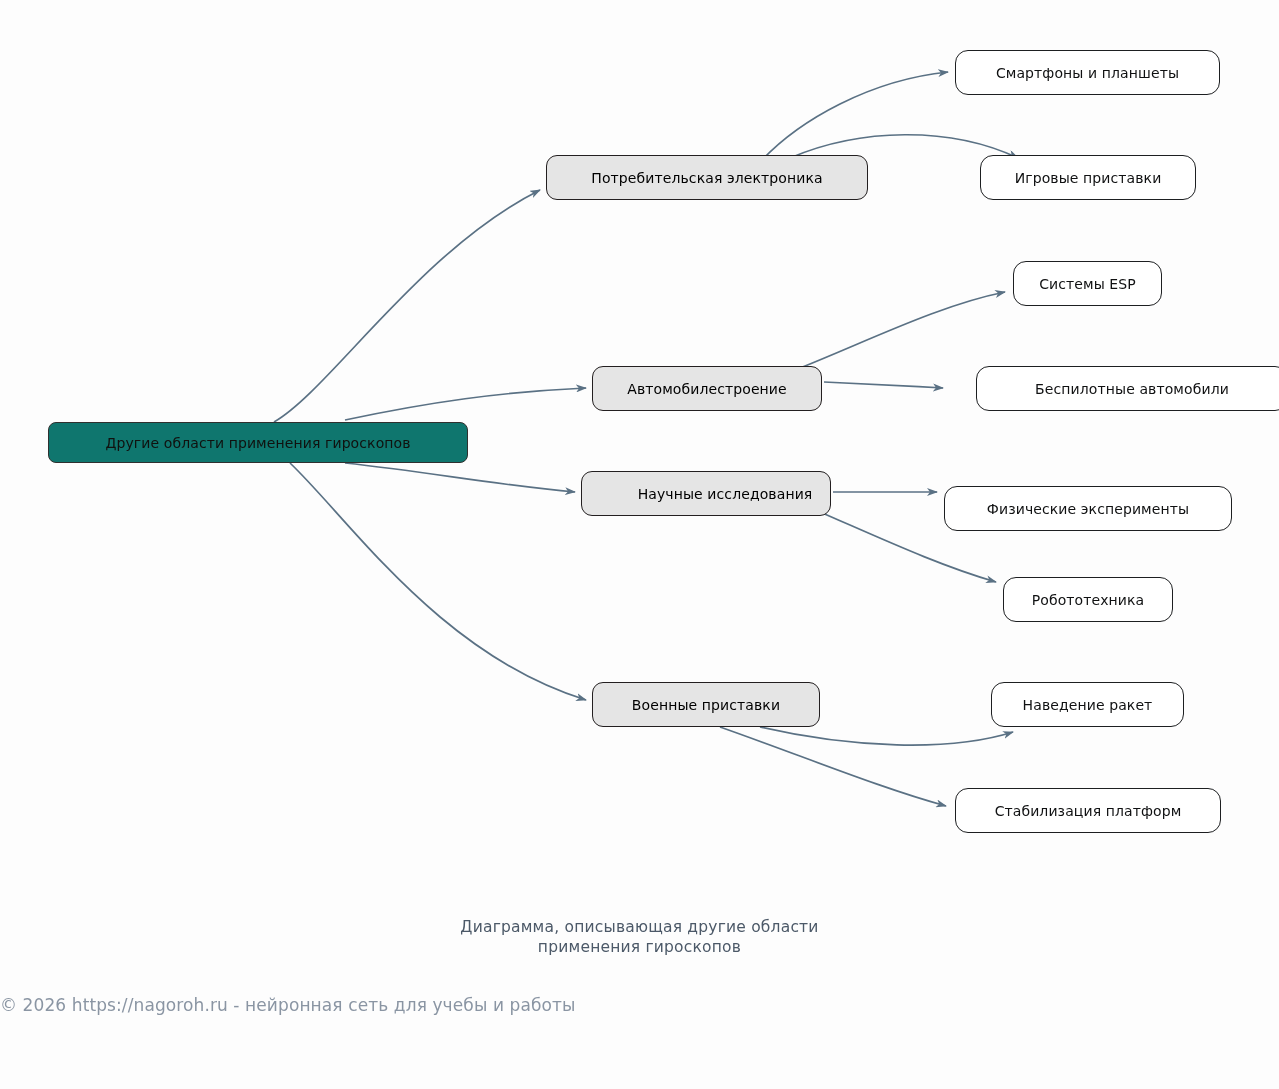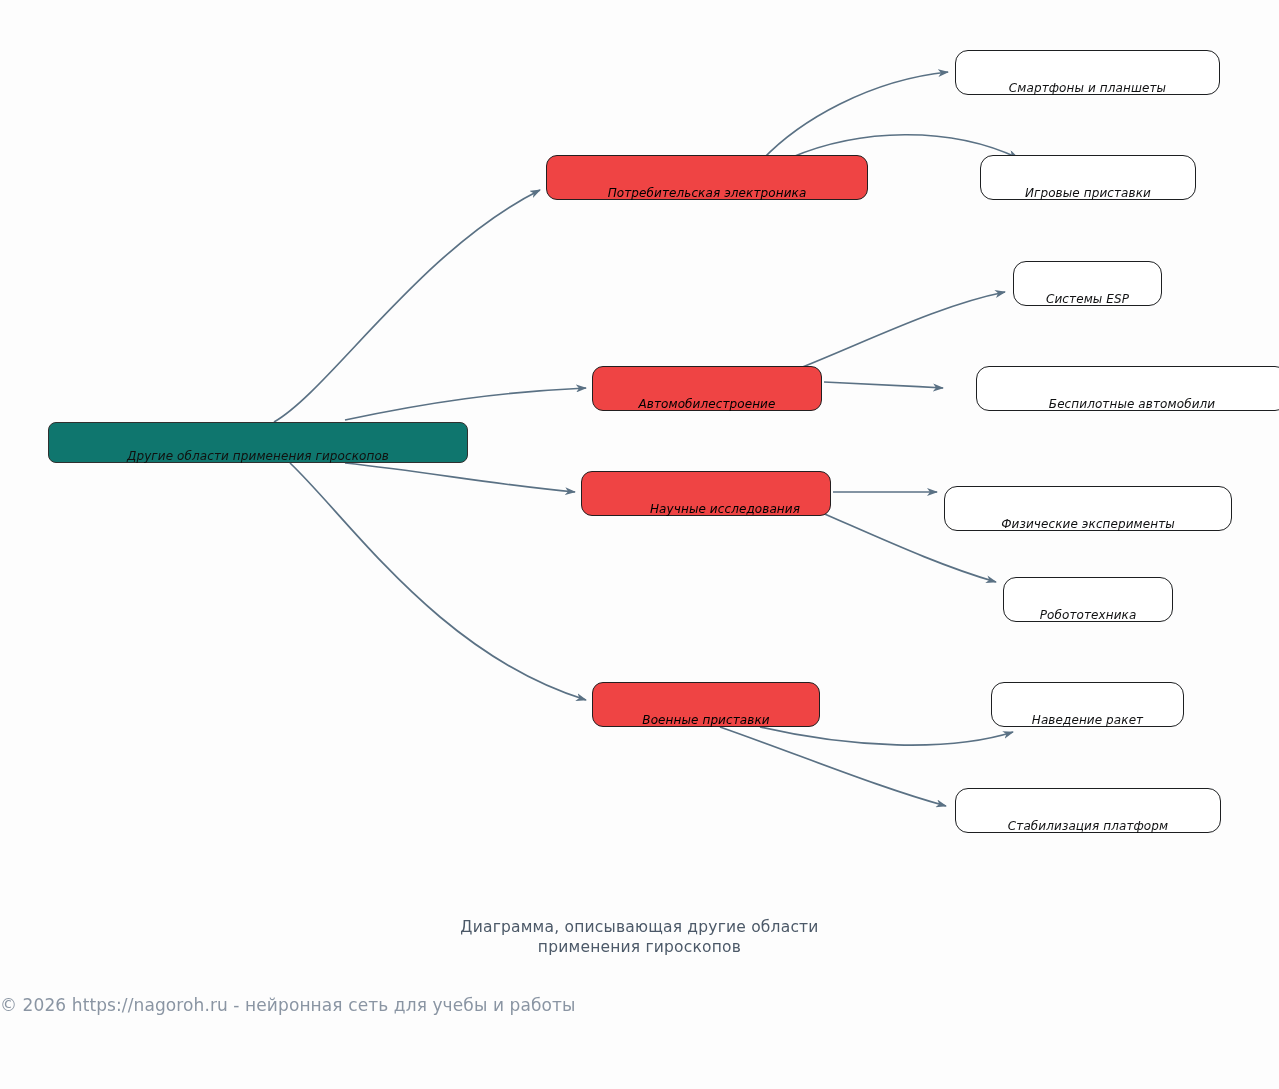--- a/index.html
+++ b/index.html
@@ -29,39 +29,38 @@
     top: 0;
     width: 1279px;
     height: 1089px;
     pointer-events: none;
   }
 
   .node {
     position: absolute;
     box-sizing: border-box;
     display: flex;
-    align-items: flex-end;
+    align-items: center;
     justify-content: center;
     white-space: nowrap;
     border-radius: 11px;
-    font-size: 12px;
+    font-size: 14px;
     line-height: 1;
     letter-spacing: 0.1px;
-    font-style: italic;
   }
 
   .node-root {
     background: #0f766e;
     border: 1.6px solid #30302f;
     color: #10110f;
     border-radius: 8px;
   }
 
   .node-branch {
-    background: #ef4444;
+    background: #e5e5e5;
     border: 1.6px solid #231f20;
     color: #000000;
   }
 
   .node-leaf {
     background: #ffffff;
     border: 1.6px solid #1d1f21;
     color: #101112;
     border-radius: 13px;
   }

